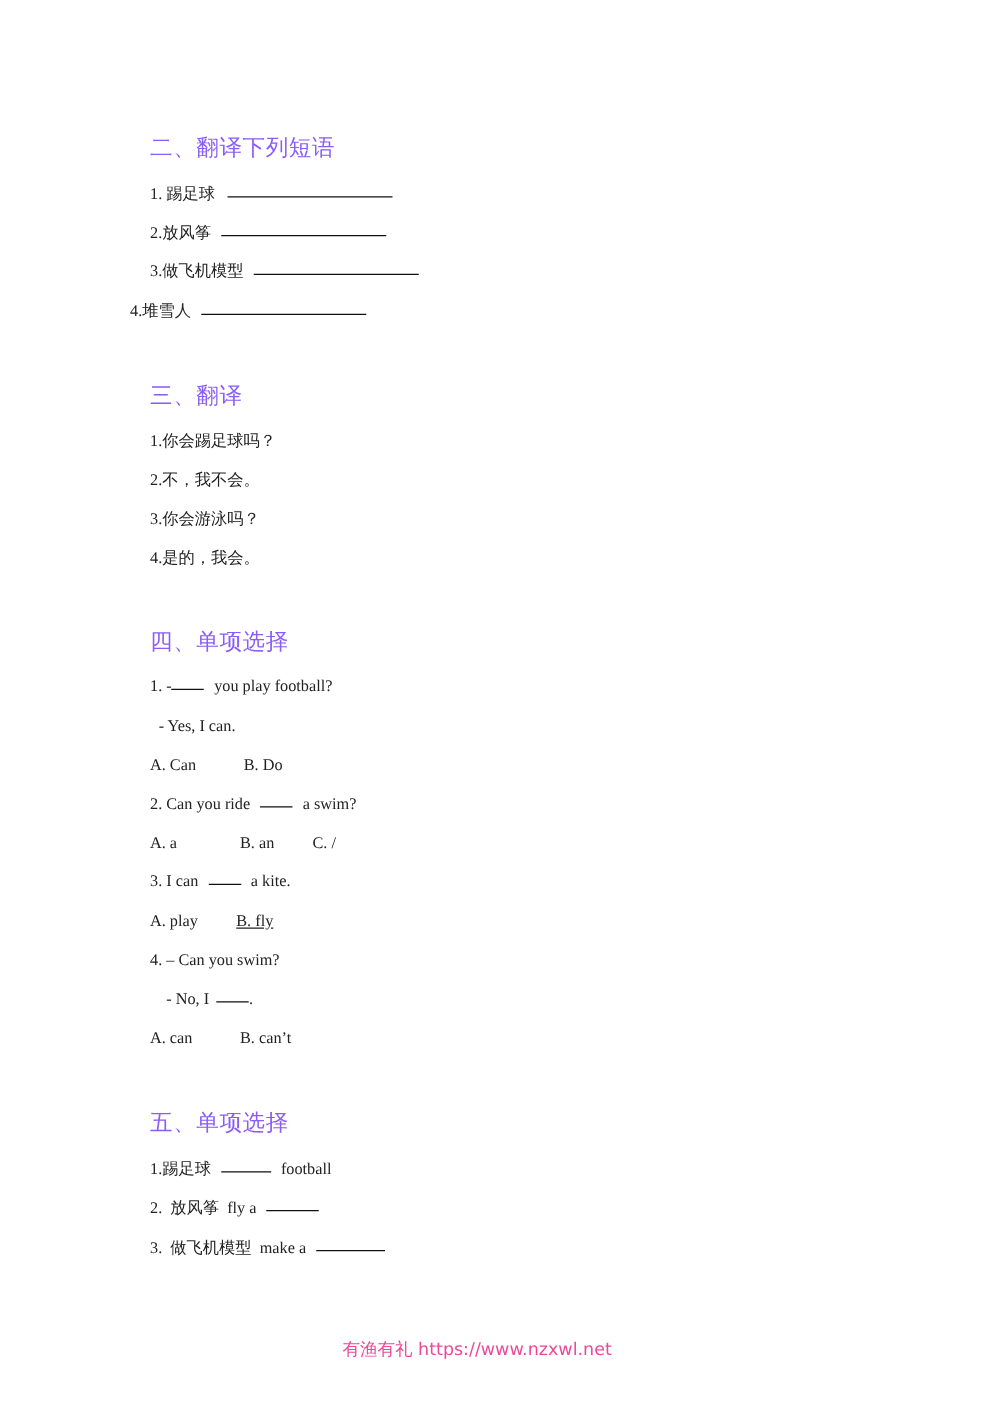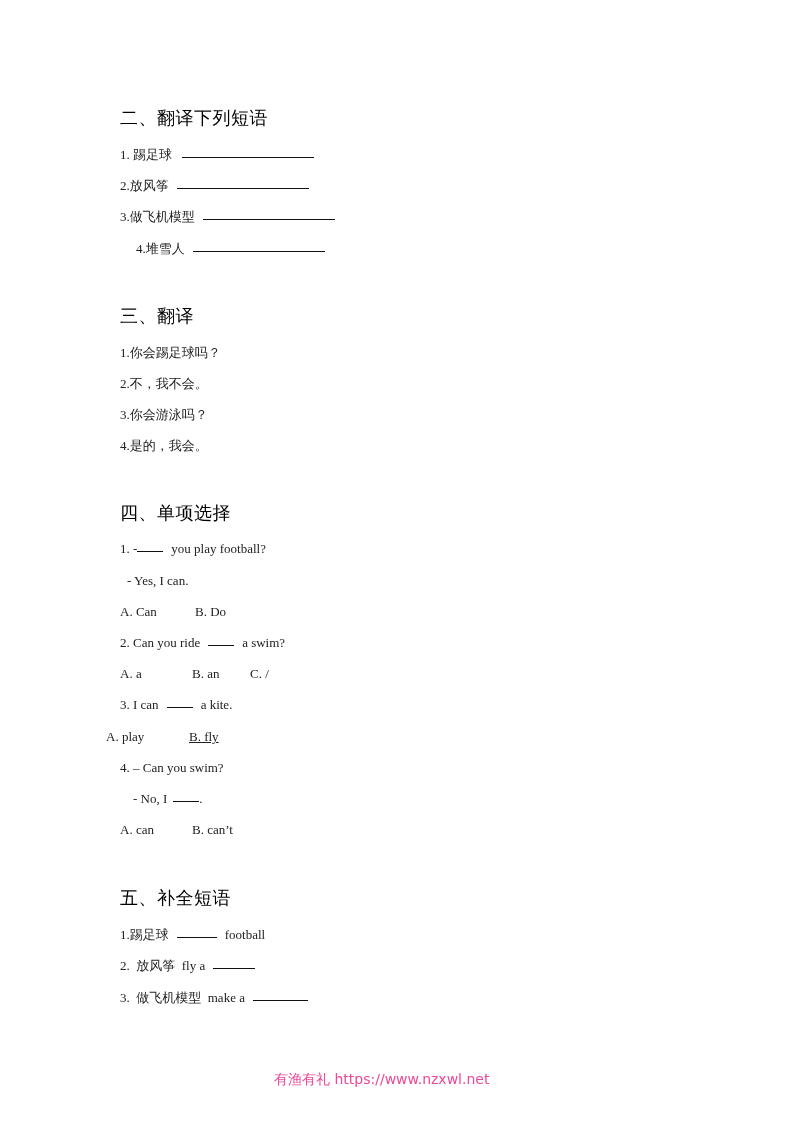--- a/index.html
+++ b/index.html
@@ -1,38 +1,38 @@
 <!DOCTYPE html>
 <html><head>
 <meta charset="utf-8">
 <style>
   html, body { margin: 0; padding: 0; background: #ffffff; }
   body { width: 793px; height: 1122px; position: relative; overflow: hidden;
          font-family: "Liberation Serif", "DejaVu Serif", serif; color: #222; }
   .abs { position: absolute; white-space: nowrap; }
-  .heading { font-family: "DejaVu Sans", sans-serif; font-size: 18px; color: #000000; letter-spacing: 0.5px; }
+  .heading { font-family: "DejaVu Sans", sans-serif; font-size: 18px; color: #8b5cf6; letter-spacing: 0.5px; }
   .line { font-size: 13px; color: #222; }
   .blank { display: inline-block; border-bottom: 1px solid #111; vertical-align: baseline; height: 1px; margin: 0 4px; position: relative; top: -1px; }
   .footer { font-family: "DejaVu Sans", sans-serif; font-size: 14px; color: #ec4899; }
 </style>
 </head>
 <body>
 
 <div class="abs heading" style="left:120px; top:106px;">二、翻译下列短语</div>
 
 <div class="abs line" style="left:120px; top:146px;">
   <span>1. 踢足球</span><span class="blank" style="width:132px; margin-left:10px;"></span>
 </div>
 <div class="abs line" style="left:120px; top:177px;">
   <span>2.放风筝</span><span class="blank" style="width:132px; margin-left:8px;"></span>
 </div>
 <div class="abs line" style="left:120px; top:208px;">
   <span>3.做飞机模型</span><span class="blank" style="width:132px; margin-left:8px;"></span>
 </div>
-<div class="abs line" style="left:136px; top:240px;">
+<div class="abs line" style="left:104px; top:240px;">
   <span>4.堆雪人</span><span class="blank" style="width:132px; margin-left:8px;"></span>
 </div>
 
 <div class="abs heading" style="left:120px; top:304px;">三、翻译</div>
 <div class="abs line" style="left:120px; top:344px;">1.你会踢足球吗？</div>
 <div class="abs line" style="left:120px; top:375px;">2.不，我不会。</div>
 <div class="abs line" style="left:120px; top:406px;">3.你会游泳吗？</div>
 <div class="abs line" style="left:120px; top:437px;">4.是的，我会。</div>
 
 <div class="abs heading" style="left:120px; top:501px;">四、单项选择</div>
@@ -47,31 +47,31 @@
 <div class="abs line" style="left:120px; top:635px;">
   <span>2. Can you ride</span><span class="blank" style="width:26px; margin-left:8px; margin-right:8px;"></span><span>a swim?</span>
 </div>
 <div class="abs line" style="left:120px; top:666px;">A. a</div>
 <div class="abs line" style="left:192px; top:666px;">B. an</div>
 <div class="abs line" style="left:250px; top:666px;">C. /</div>
 
 <div class="abs line" style="left:120px; top:697px;">
   <span>3. I can</span><span class="blank" style="width:26px; margin-left:8px; margin-right:8px;"></span><span>a kite.</span>
 </div>
-<div class="abs line" style="left:106px; top:729px;font-family:Liberation Serif, serif;">A. play</div>
+<div class="abs line" style="left:120px; top:729px;font-family:Liberation Serif, serif;">A. play</div>
 <div class="abs line" style="left:189px; top:729px;text-decoration:underline;">B. fly</div>
 
 <div class="abs line" style="left:120px; top:760px;">4. – Can  you swim?</div>
 <div class="abs line" style="left:133px; top:791px;">
   <span>- No, I</span><span class="blank" style="width:26px; margin-left:6px; margin-right:0;"></span><span>.</span>
 </div>
 <div class="abs line" style="left:120px; top:822px;">A. can</div>
 <div class="abs line" style="left:192px; top:822px;">B. can’t</div>
 
-<div class="abs heading" style="left:120px; top:886px;">五、补全短语</div>
+<div class="abs heading" style="left:120px; top:886px;">五、单项选择</div>
 
 <div class="abs line" style="left:120px; top:926px;">
   <span>1.踢足球</span><span class="blank" style="width:40px; margin-left:8px; margin-right:8px;"></span><span>football</span>
 </div>
 <div class="abs line" style="left:120px; top:957px;">
   <span style="white-space:pre;">2.  放风筝  fly a</span><span class="blank" style="width:42px; margin-left:8px;"></span>
 </div>
 <div class="abs line" style="left:120px; top:989px;">
   <span style="white-space:pre;">3.  做飞机模型  make a</span><span class="blank" style="width:55px; margin-left:8px;"></span>
 </div>

